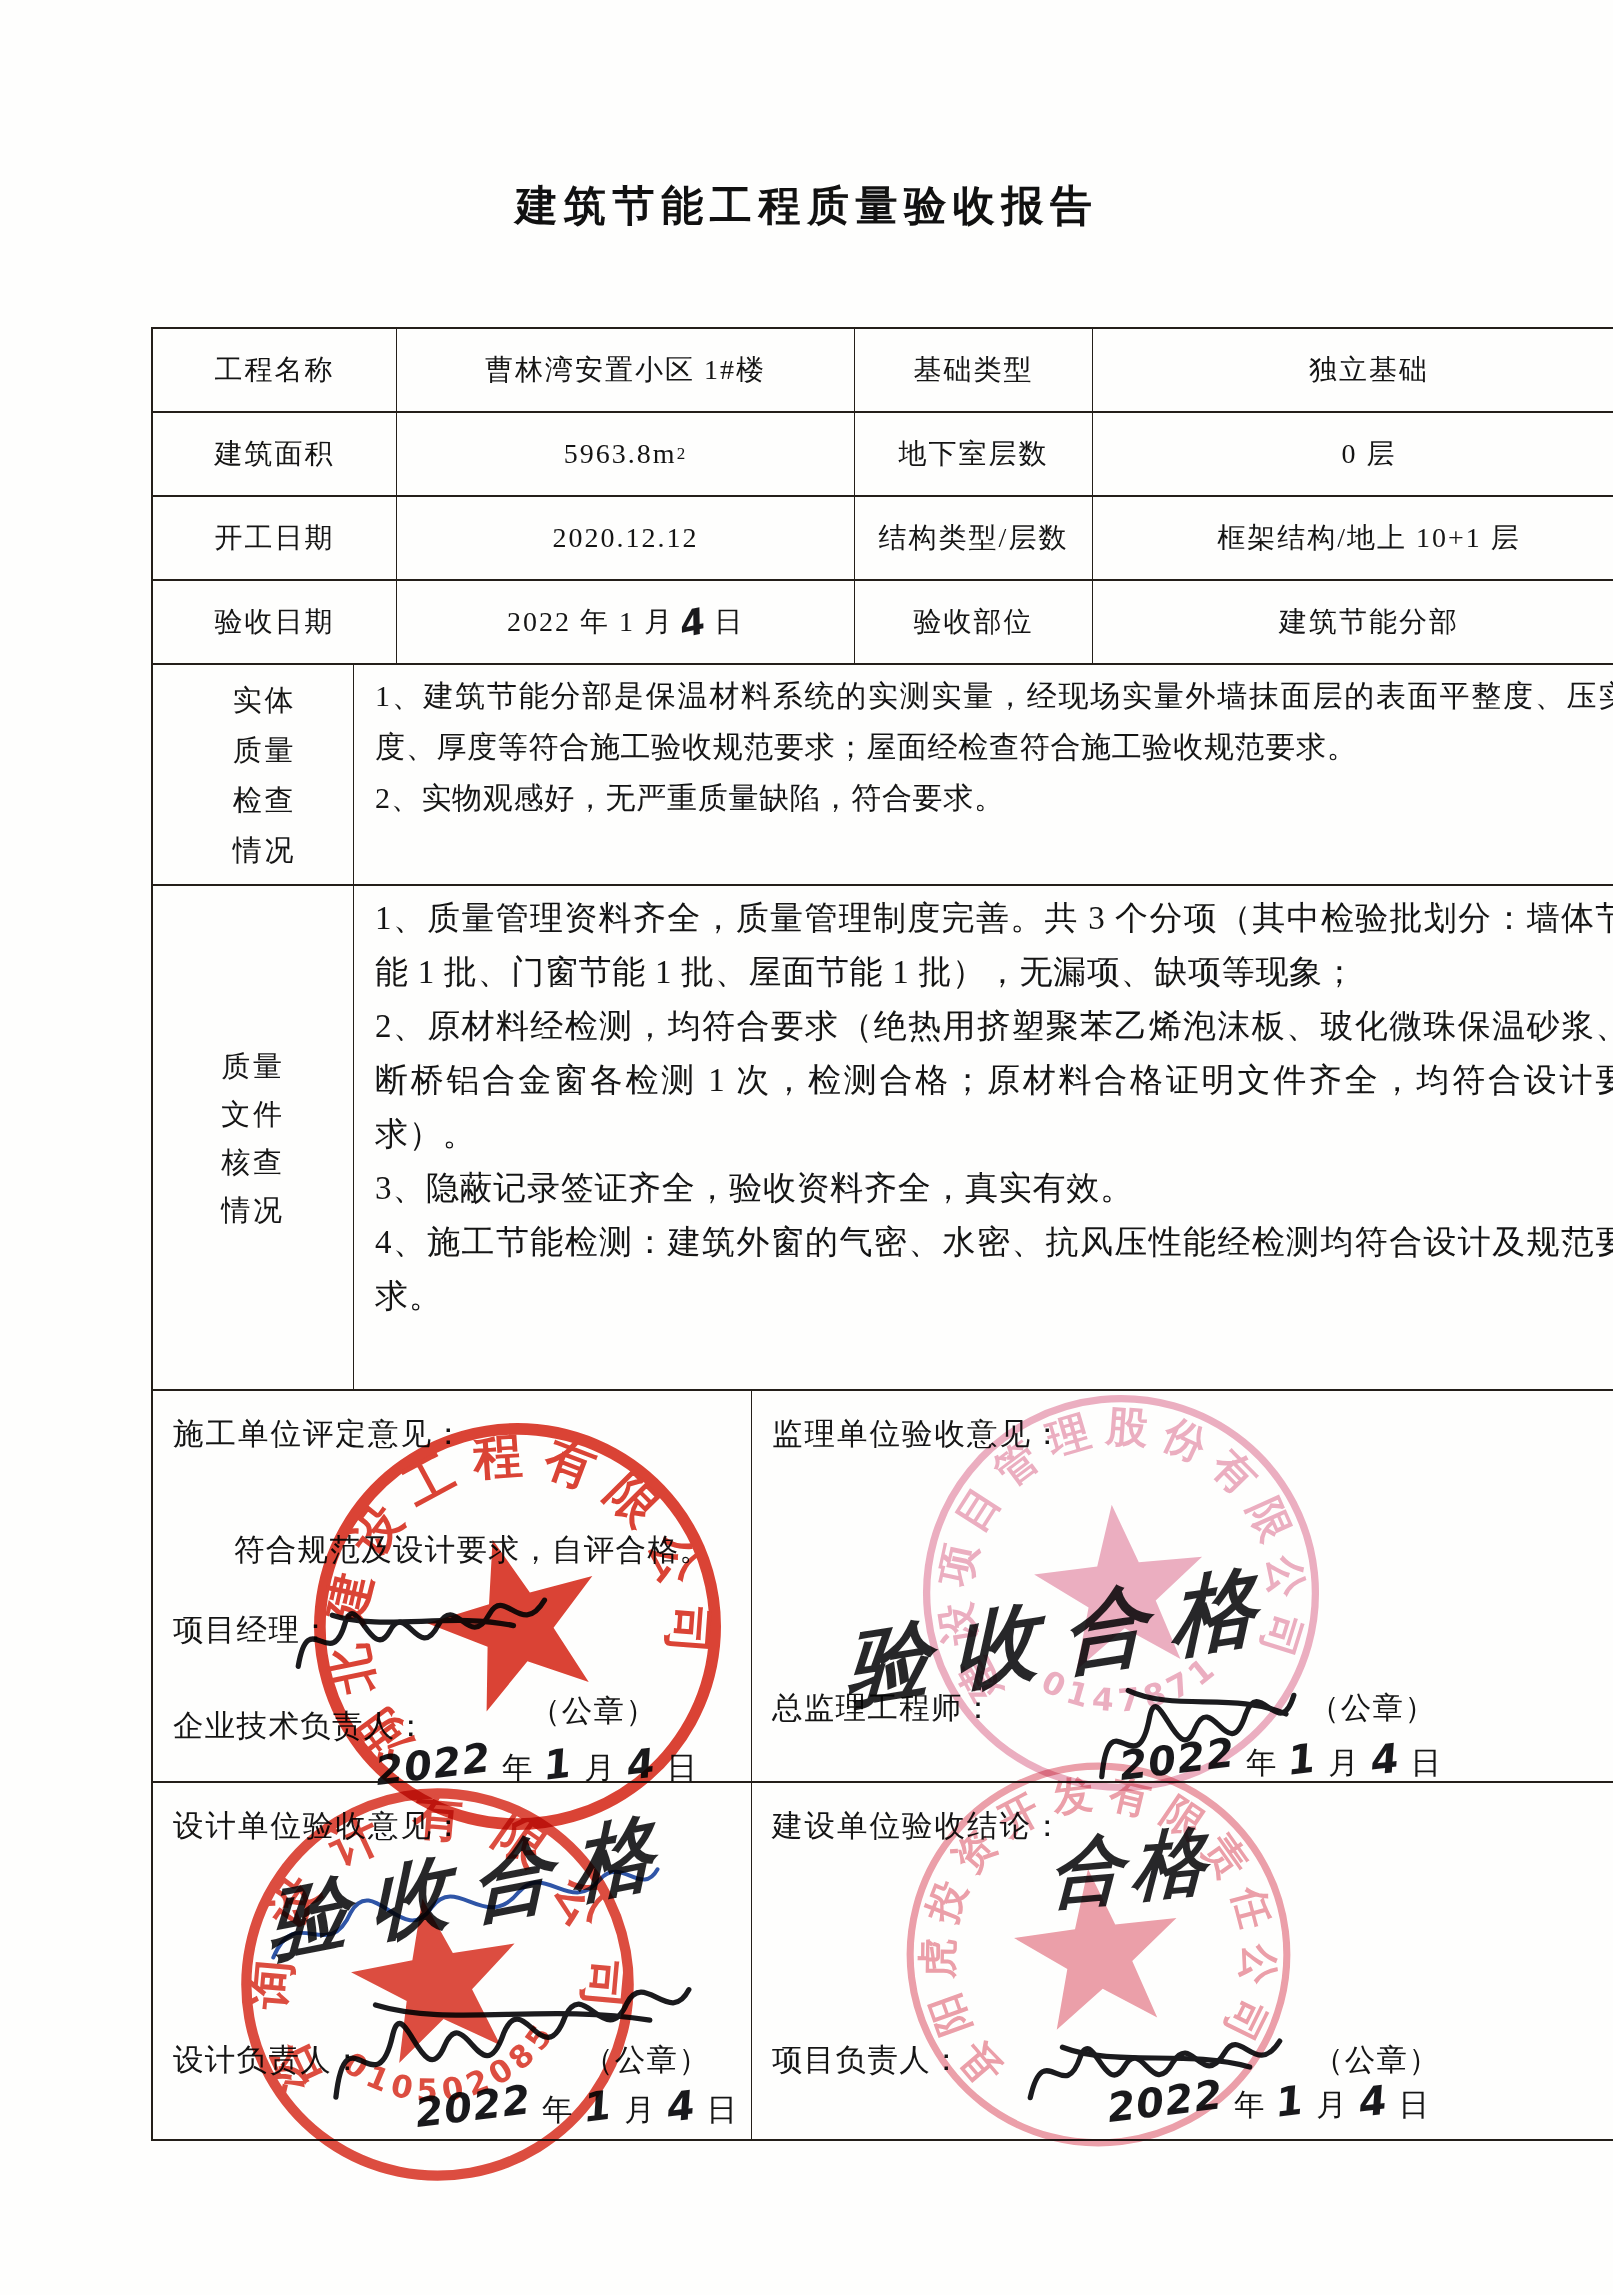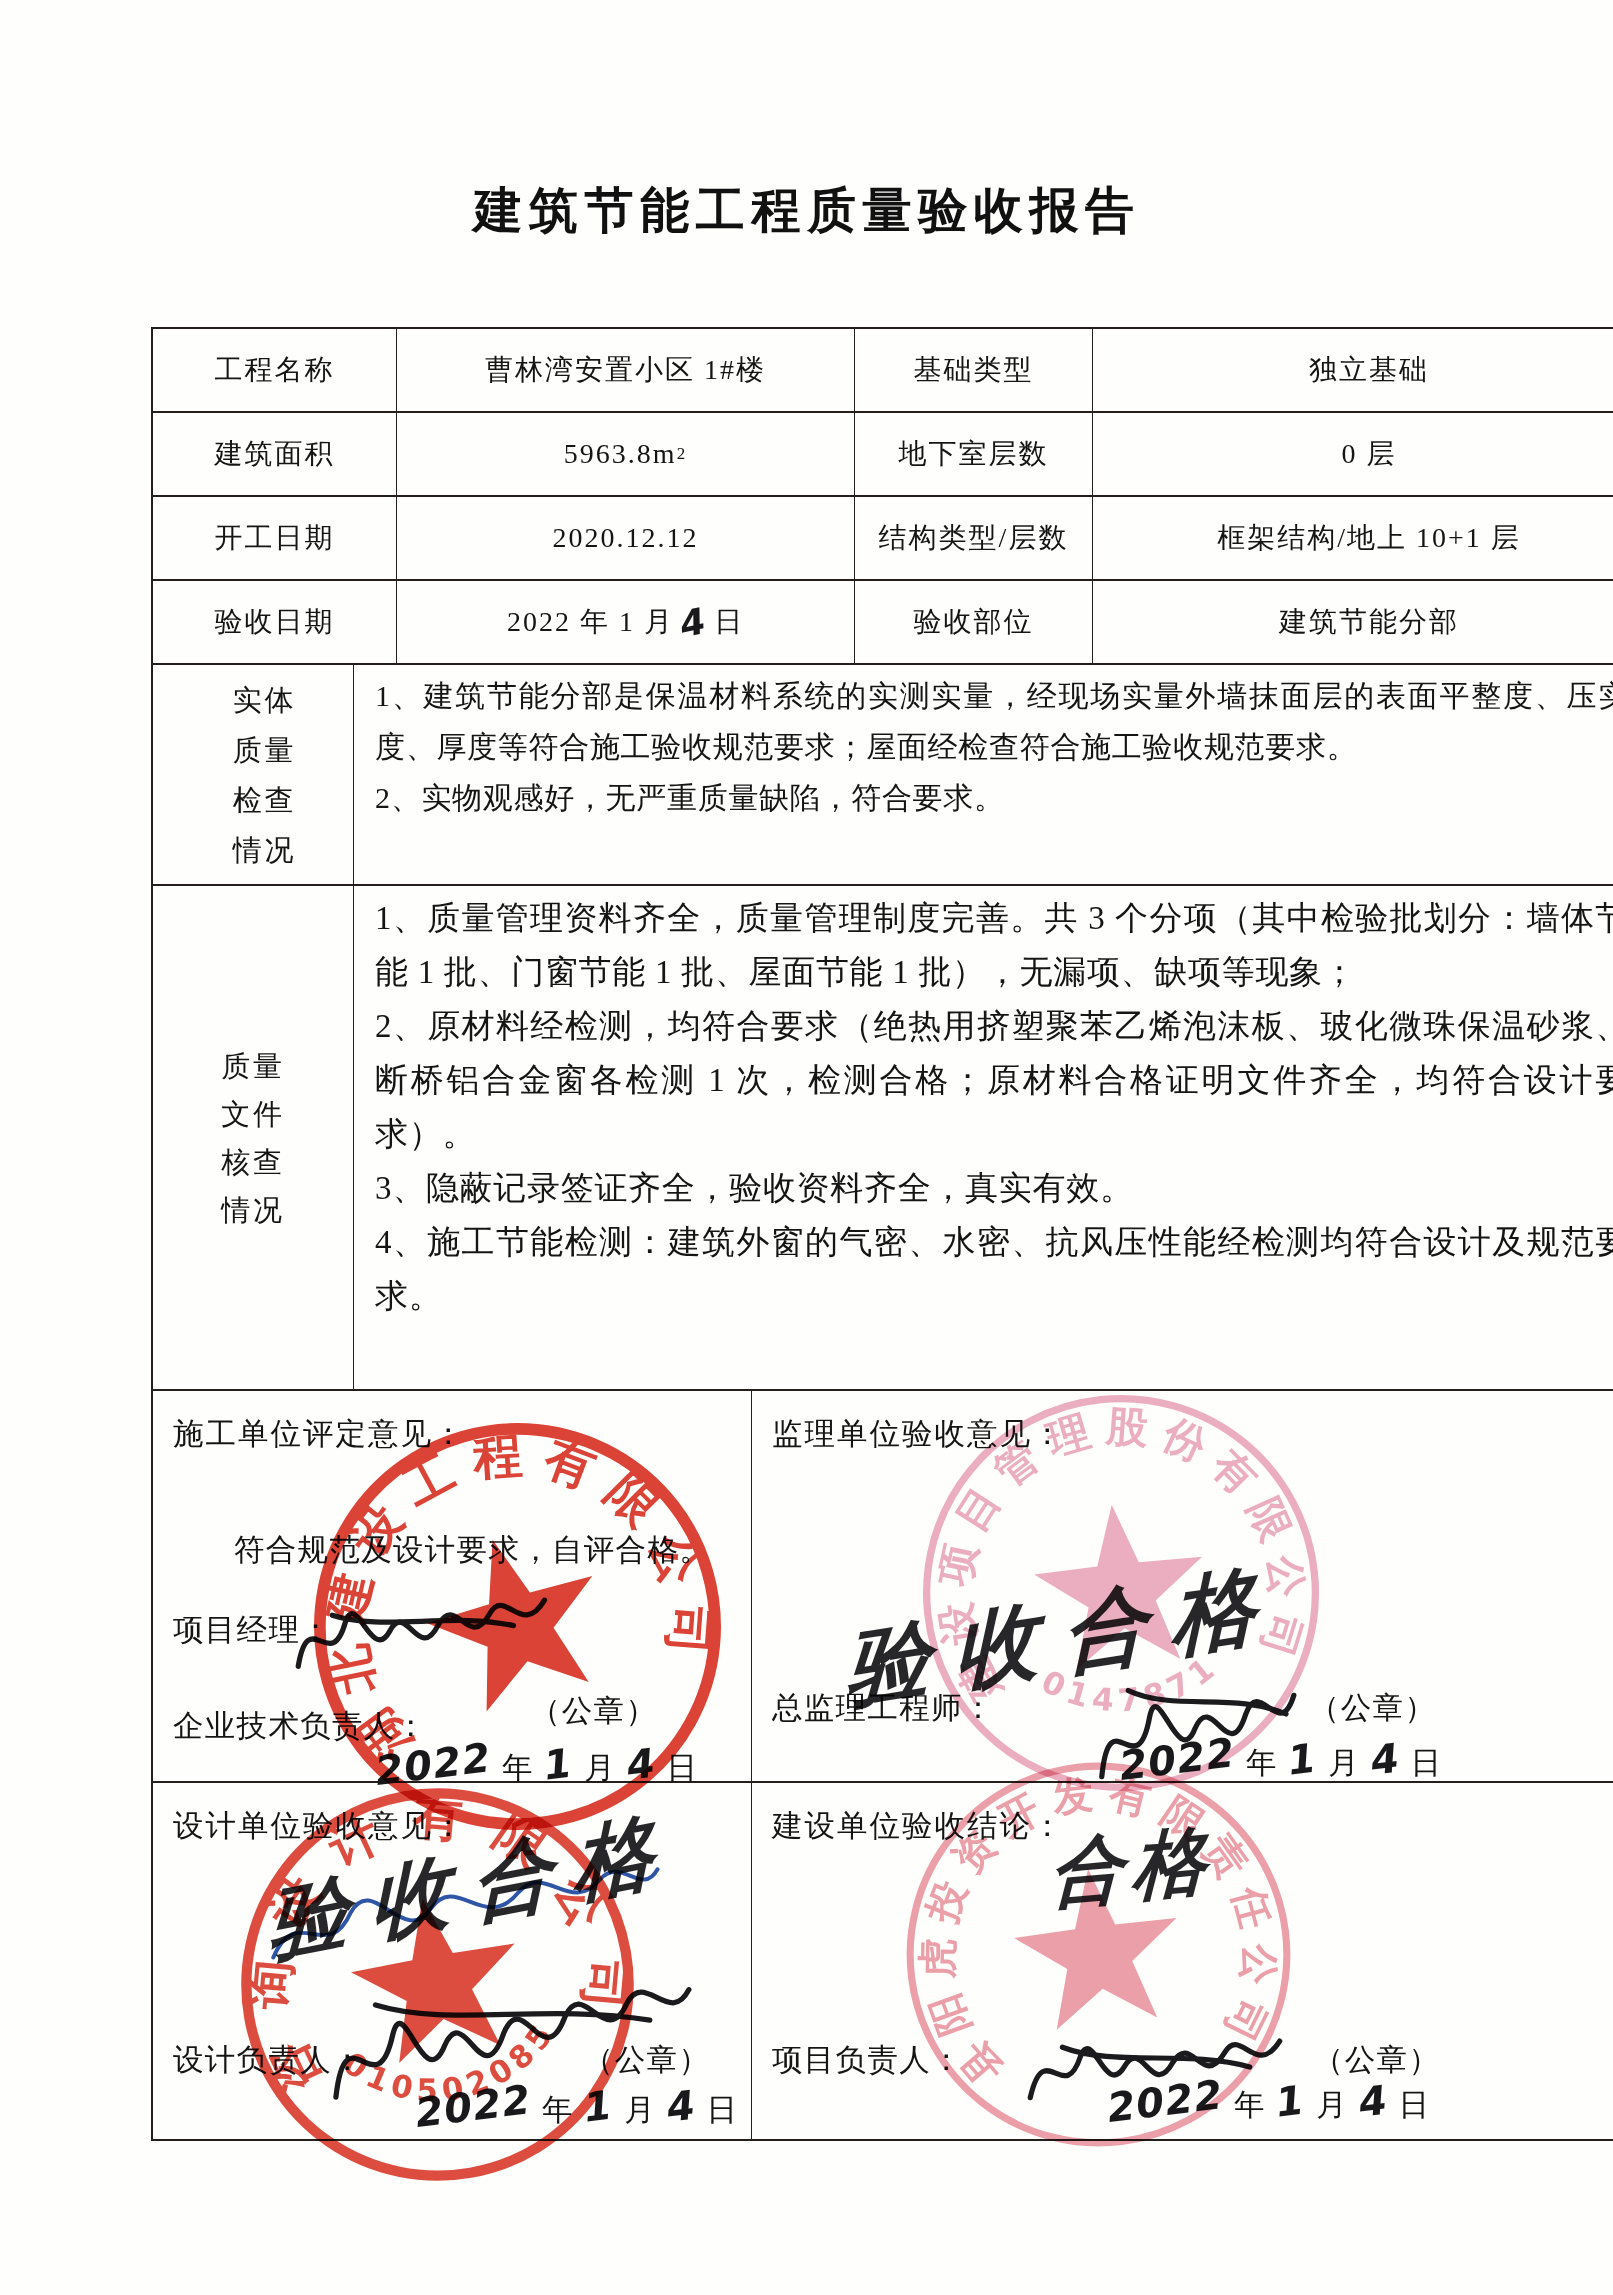--- a/index.html
+++ b/index.html
@@ -4,21 +4,21 @@
 <style>
   html,body{margin:0;padding:0;}
   body{
     width:1614px;height:2295px;position:relative;background:#fefefd;
     font-family:"Liberation Serif", serif;color:#151515;
     overflow:hidden;
   }
   .page-title{
     position:absolute;top:178px;left:0;width:100%;margin:0;
     text-align:center;font-family:"Liberation Sans", sans-serif;
-    font-size:49px;font-weight:900;letter-spacing:6.6px;color:#111;
+    font-size:42px;font-weight:900;letter-spacing:6.6px;color:#111;
   }
   
   .vtable{
     position:absolute;left:151px;top:327px;width:1496px;
     border:2px solid #241f1a;border-top-width:2.7px;box-sizing:border-box;
     background:transparent;
   }
   .irow{display:flex;height:82px;border-bottom:2px solid #241f1a;}
   .cell{display:flex;align-items:center;justify-content:center;
     font-size:28px;letter-spacing:2px;box-sizing:border-box;}

